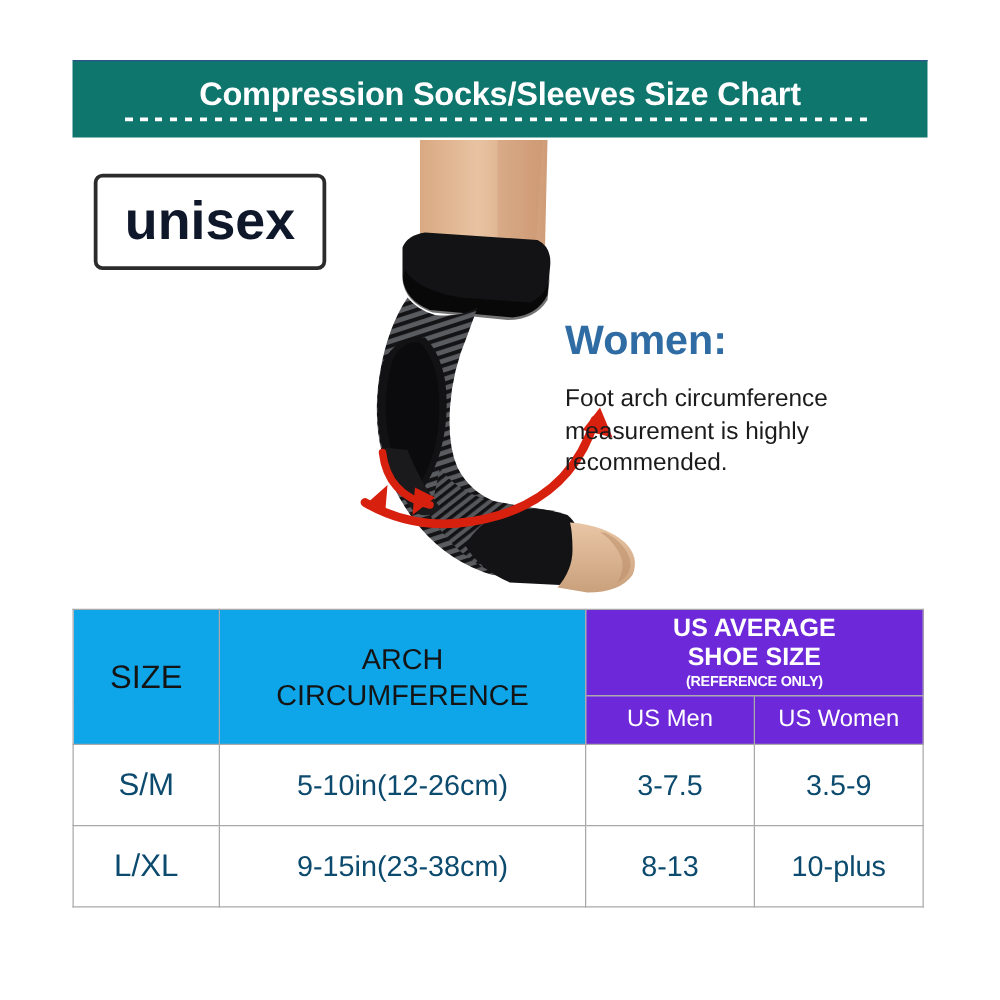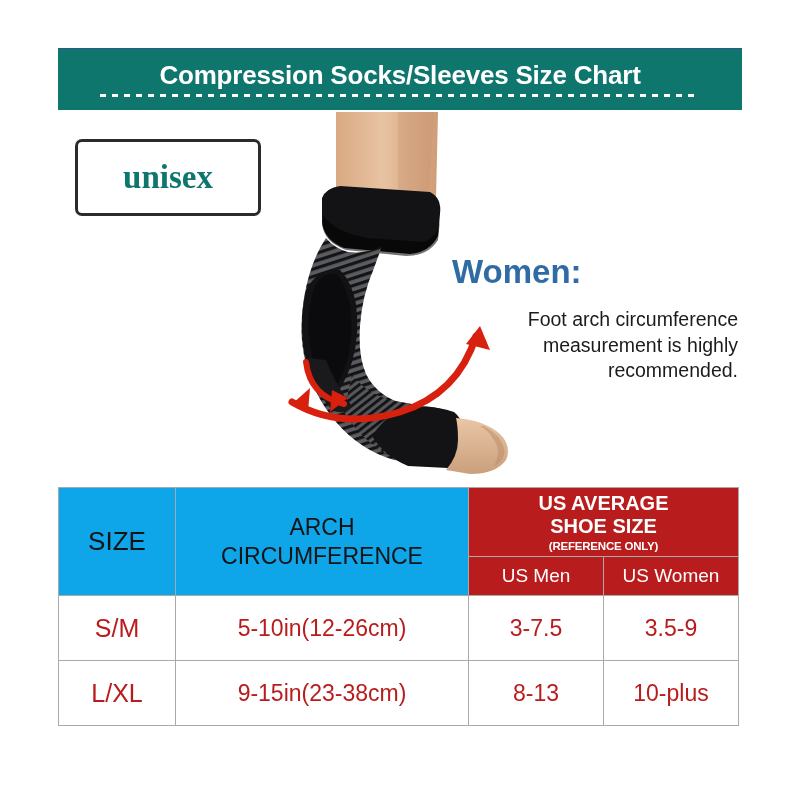--- a/index.html
+++ b/index.html
@@ -37,39 +37,37 @@
 
   
   .unisex-badge{
     position:absolute;left:75px;top:139px;width:180px;height:71px;
     background:#ffffff;
     border:3px solid #2b2b2b;
     border-radius:7px;
     display:flex;align-items:center;justify-content:center;
   }
   .unisex-text{
-    color:#0f766e;
-    font-size:33px;
+    color:#0f172a;
+    font-size:43px;
     font-weight:bold;
     line-height:1;
-    font-family:Liberation Serif, serif;
   }
 
   
   .tips-head{
     position:absolute;left:452px;top:255px;
     color:#2f6ca3;
     font-size:33px;font-weight:bold;line-height:1;
   }
   .tips-body{
     position:absolute;left:452px;top:307px;width:286px;
     color:#1b1b1b;
     font-size:19.5px;
     line-height:1.32;
-    text-align:right;
   }
 
   
   .arch-label{
     position:absolute;left:97px;top:398px;width:230px;
     color:#111111;
     font-size:22px;font-weight:bold;line-height:1.28;
   }
 
   
@@ -89,32 +87,32 @@
     padding:0;
     text-align:center;
     vertical-align:middle;
     font-weight:normal;
   }
   .hd-light{
     background:#0ea5e9;
     color:#141414;
   }
   .hd-dark{
-    background:#b91c1c;
+    background:#6d28d9;
     color:#ffffff;
     border-color:#4b82b4;
   }
   .hd-size{font-size:26px;}
   .hd-arch{font-size:23px;line-height:1.22;}
   .hd-us-main{font-size:20px;line-height:1.15;font-weight:bold;}
   .hd-us-ref{font-size:11.5px;letter-spacing:-0.2px;display:block;margin-top:2px;font-weight:bold;}
   .hd-sub{font-size:19px;font-weight:bold;}
   .cell{
     background:#ffffff;
-    color:#b91c1c;
+    color:#0c4a6e;
     font-size:23px;
     height:64px;
   }
   .cell-size{font-size:25px;}
 </style>
 </head>
 <body>
 
 <div id="page">
 

